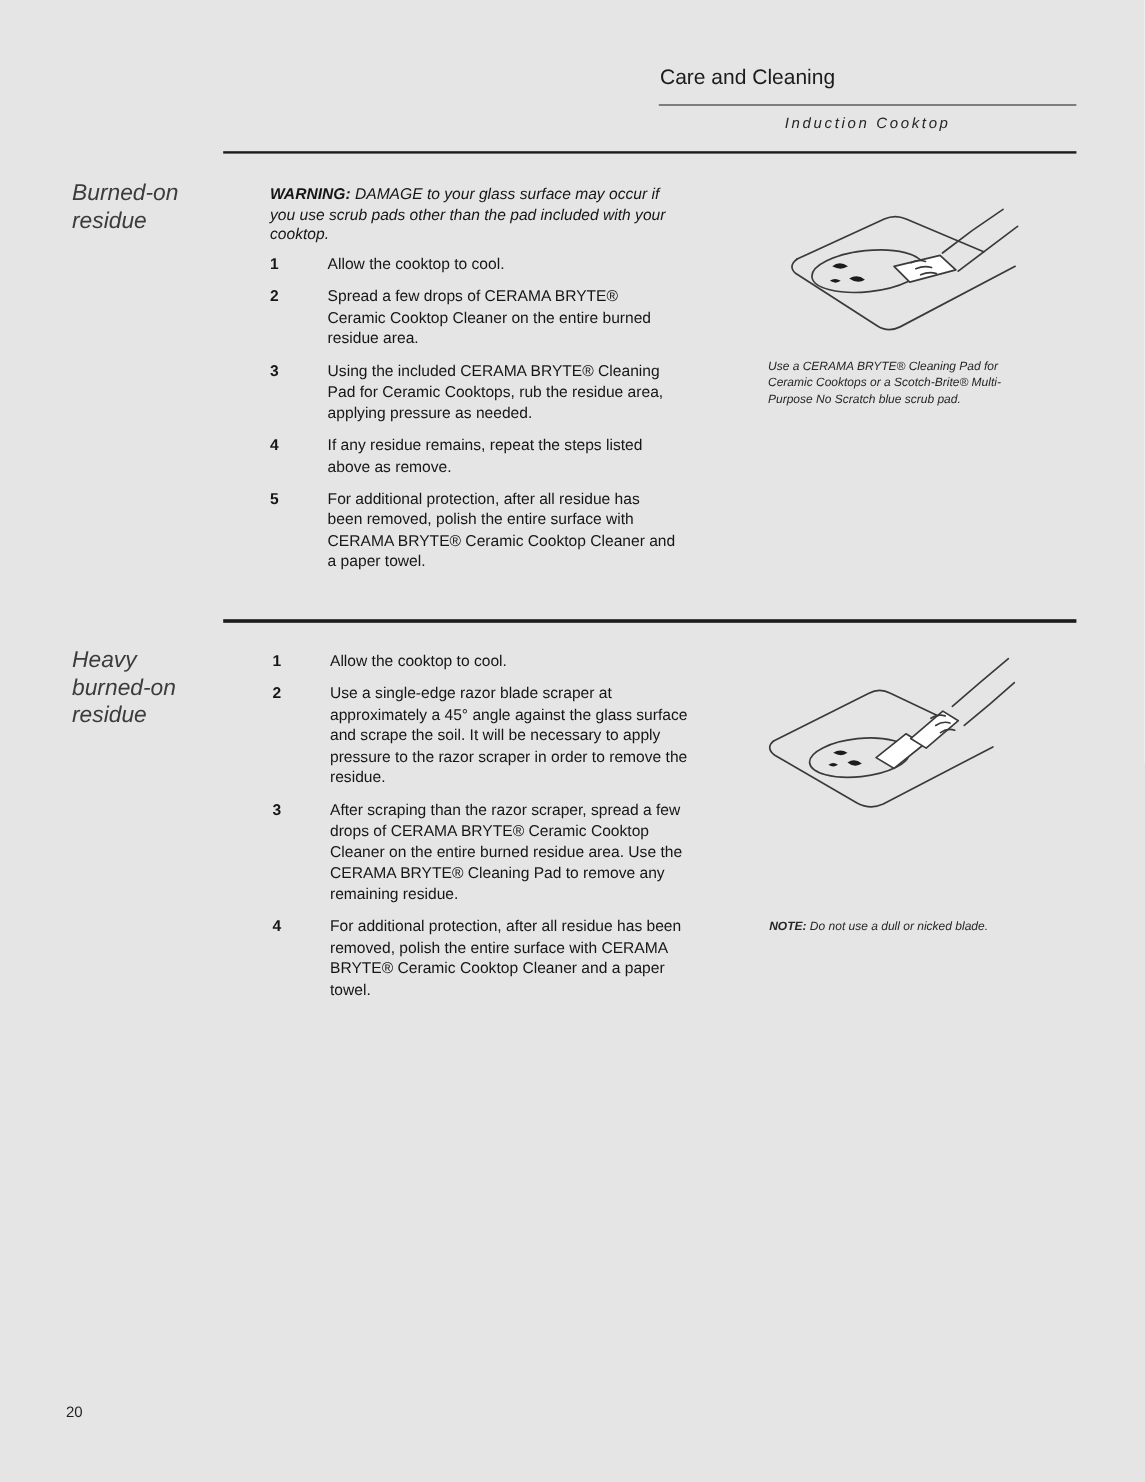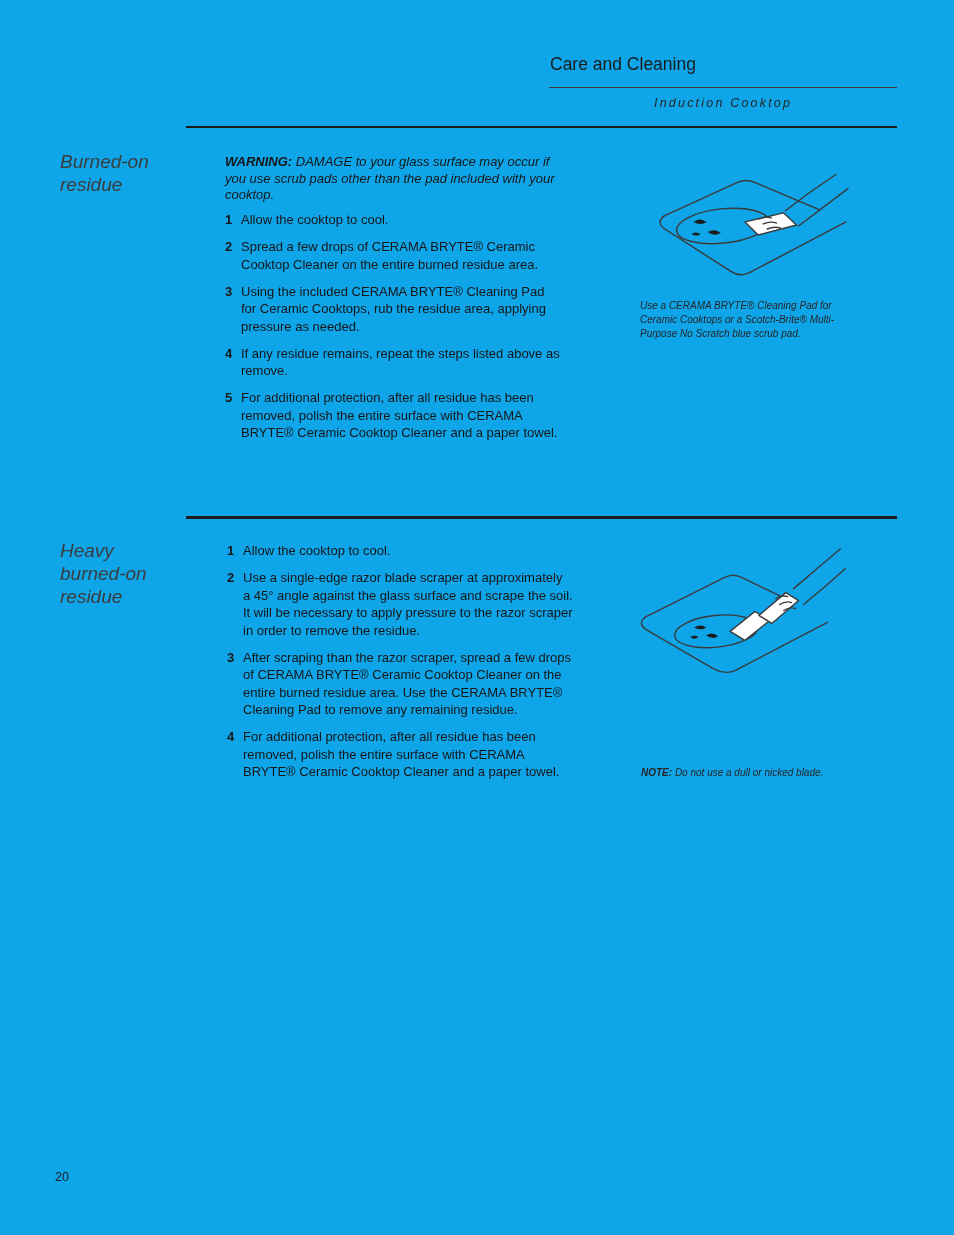--- a/index.html
+++ b/index.html
@@ -4,21 +4,21 @@
 <style>
   html, body {
     margin: 0;
     padding: 0;
     background: #ffffff;
   }
   .page {
     position: relative;
     width: 954px;
     height: 1235px;
-    background: #0ea5e9;
+    background: #e5e5e5;
     font-family: "Liberation Sans", sans-serif;
     color: #1e1e1e;
     overflow: hidden;
   }
 
   
   .header-title {
     position: absolute;
     left: 550px;
     top: 54px;
@@ -100,21 +100,21 @@
   .step {
     display: flex;
     gap: 8px;
     margin-bottom: 9.5px;
   }
   .step-num {
     font-weight: bold;
     flex: 0 0 auto;
     min-width: 8px;
   }
-  .step-text { flex: 1 1 auto; }
+  .step-text { flex: 1 1 auto; margin-left: 32px; }
 
   
   .illustration {
     position: absolute;
     margin: 0;
   }
   .s1-illustration { left: 636px; top: 168px; width: 214px; height: 124px; }
   .s2-illustration { left: 634px; top: 538px; width: 216px; height: 144px; }
   .illustration svg { width: 100%; height: 100%; display: block; }
 

